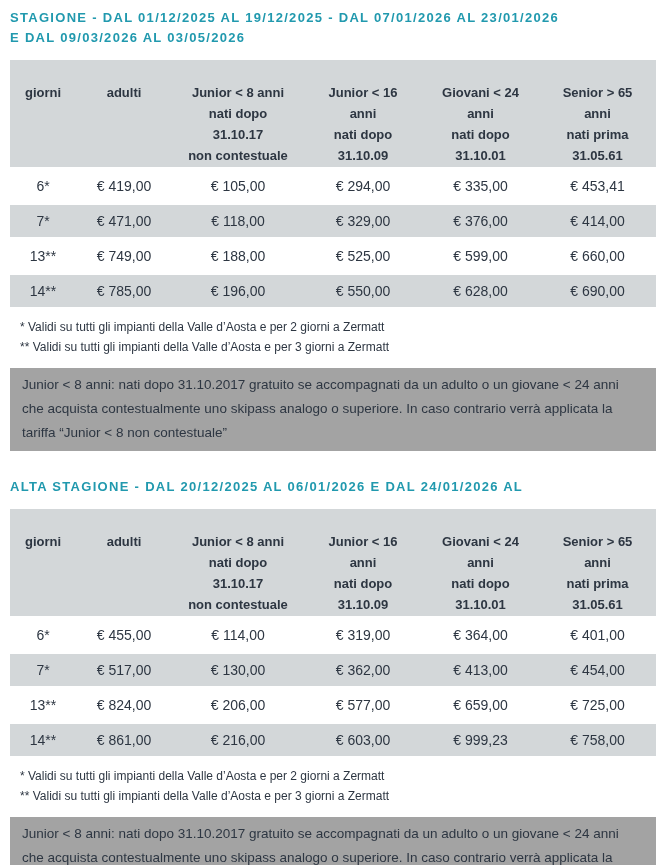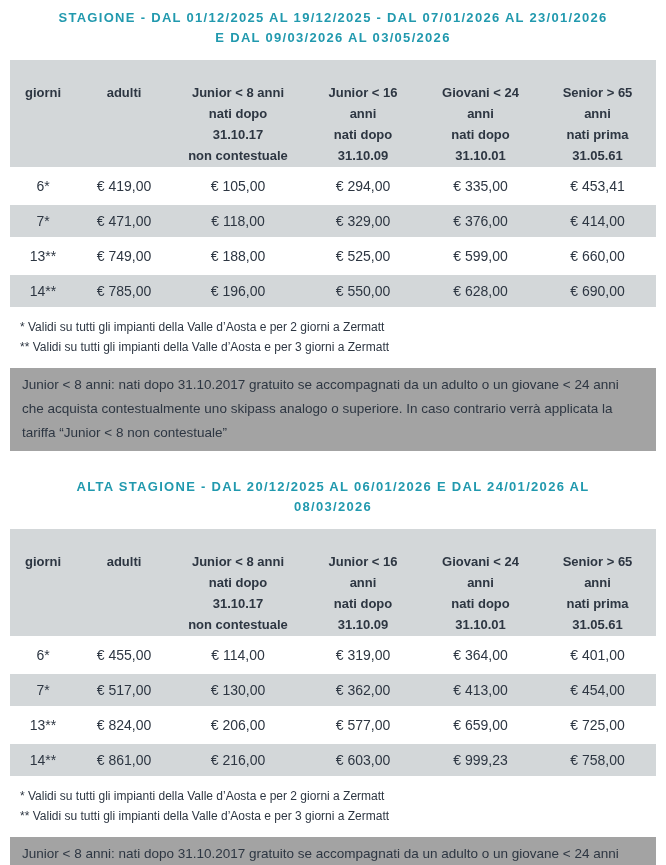--- a/index.html
+++ b/index.html
@@ -15,21 +15,21 @@
   .page { padding: 8px 10px 6px 10px; }
 
   .season-title {
     margin: 0 0 9px 0;
     color: #2199ae;
     font-size: 13px;
     font-weight: bold;
     letter-spacing: 1.3px;
     line-height: 20px;
   }
-  .season-title .title-line { display: block; white-space: nowrap; text-align: center; }
+  .season-title .title-line { display: block; white-space: nowrap; }
 
   table.price-table {
     width: 646px;
     table-layout: fixed;
     border-collapse: separate;
     border-spacing: 0 3px;
   }
   table.price-table col.c0 { width: 66px; }
   table.price-table col.c1 { width: 96px; }
   table.price-table col.c2 { width: 132px; }
@@ -167,21 +167,20 @@
       <p>* Validi su tutti gli impianti della Valle d’Aosta e per 2 giorni a Zermatt</p>
       <p>** Validi su tutti gli impianti della Valle d’Aosta e per 3 giorni a Zermatt</p>
     </div>
 
     <div class="notebox">Junior &lt; 8 anni: nati dopo 31.10.2017 gratuito se accompagnati da un adulto o un giovane &lt; 24 anni che acquista contestualmente uno skipass analogo o superiore. In caso contrario verrà applicata la tariffa “Junior &lt; 8 non contestuale”</div>
   </section>
 
   <section class="section section-alta">
     <h2 class="season-title">
       <span class="title-line">ALTA STAGIONE - DAL 20/12/2025 AL 06/01/2026 E DAL 24/01/2026 AL</span>
-      <span class="title-line">08/03/2026</span>
     </h2>
 
     <table class="price-table">
       <colgroup>
         <col class="c0">
           <col class="c1">
           <col class="c2">
           <col class="c3">
           <col class="c4">
           <col class="c5">

